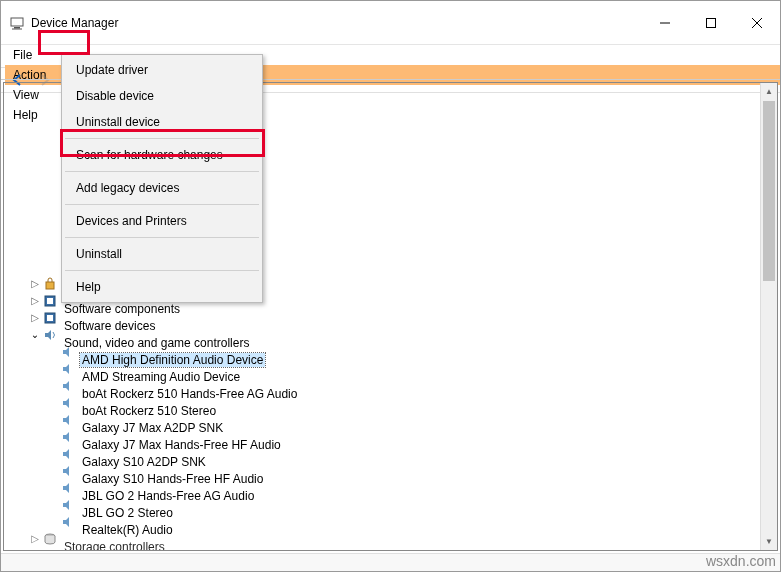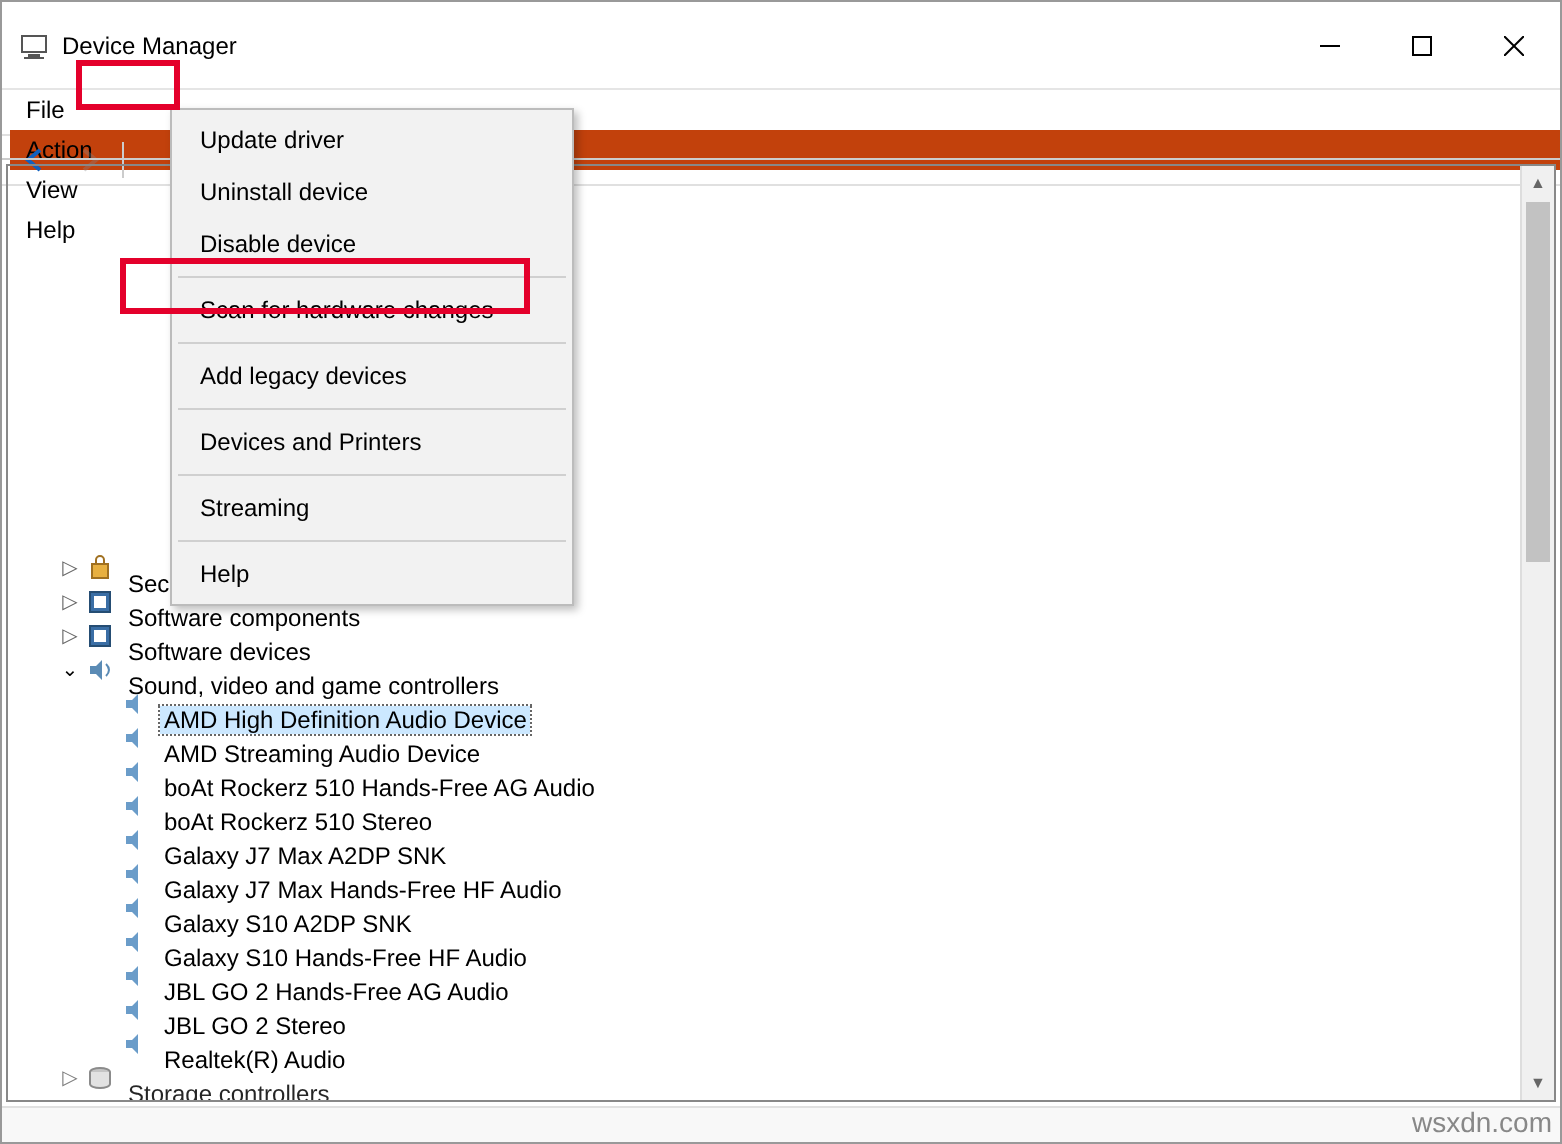--- a/index.html
+++ b/index.html
@@ -55,21 +55,21 @@
   padding-left: 4px;
   flex-direction: column;
 }
 .menu-item {
   padding: 3px 8px;
   font-size: 12px;
   display: flex;
   align-items: center;
 }
 .menu-item.action {
-  background: #c2410c;
+  background: #fdba74;
 }
 .highlight-action {
   position: absolute;
   border: 3px solid #e4002b;
   pointer-events: none;
   z-index: 10;
 }
 
 .toolbar {
   height: 26px;
@@ -170,21 +170,20 @@
 .dropdown {
   position: absolute;
   left: 60px;
   top: 53px;
   width: 202px;
   background: #f2f2f2;
   border: 1px solid #bcbcbc;
   box-shadow: 2px 2px 4px rgba(0,0,0,0.25);
   z-index: 5;
   padding: 2px;
-  margin-left: 24px;
 }
 .dd-item {
   padding: 6px 12px;
   font-size: 12px;
 }
 .dd-sep {
   height: 1px;
   background: #d0d0d0;
   margin: 3px 1px;
 }
@@ -260,30 +259,30 @@
   <div class="tool-btn" style="opacity:0.35">
     <svg width="14" height="12">
         <path d="M5 1 L11 6 L5 11" fill="none" stroke="#888" stroke-width="2"></path>
       </svg>
   </div>
   <div class="tool-sep"></div>
 </div>
 
 <div class="dropdown">
   <div class="dd-item">Update driver</div>
+  <div class="dd-item">Disable device</div>
   <div class="dd-item">Uninstall device</div>
-  <div class="dd-item">Disable device</div>
   <div class="dd-sep"></div>
   <div class="dd-item">Scan for hardware changes</div>
   <div class="dd-sep"></div>
   <div class="dd-item">Add legacy devices</div>
   <div class="dd-sep"></div>
   <div class="dd-item">Devices and Printers</div>
   <div class="dd-sep"></div>
-  <div class="dd-item">Streaming</div>
+  <div class="dd-item">Uninstall</div>
   <div class="dd-sep"></div>
   <div class="dd-item">Help</div>
 </div>
 <div class="highlight-scan" style="left:59px; top:128px; width:205px; height:28px;"></div>
 
 <div class="content">
   <div class="tree-wrap">
     <div class="tree">
 
       <div style="height:190px"></div>

